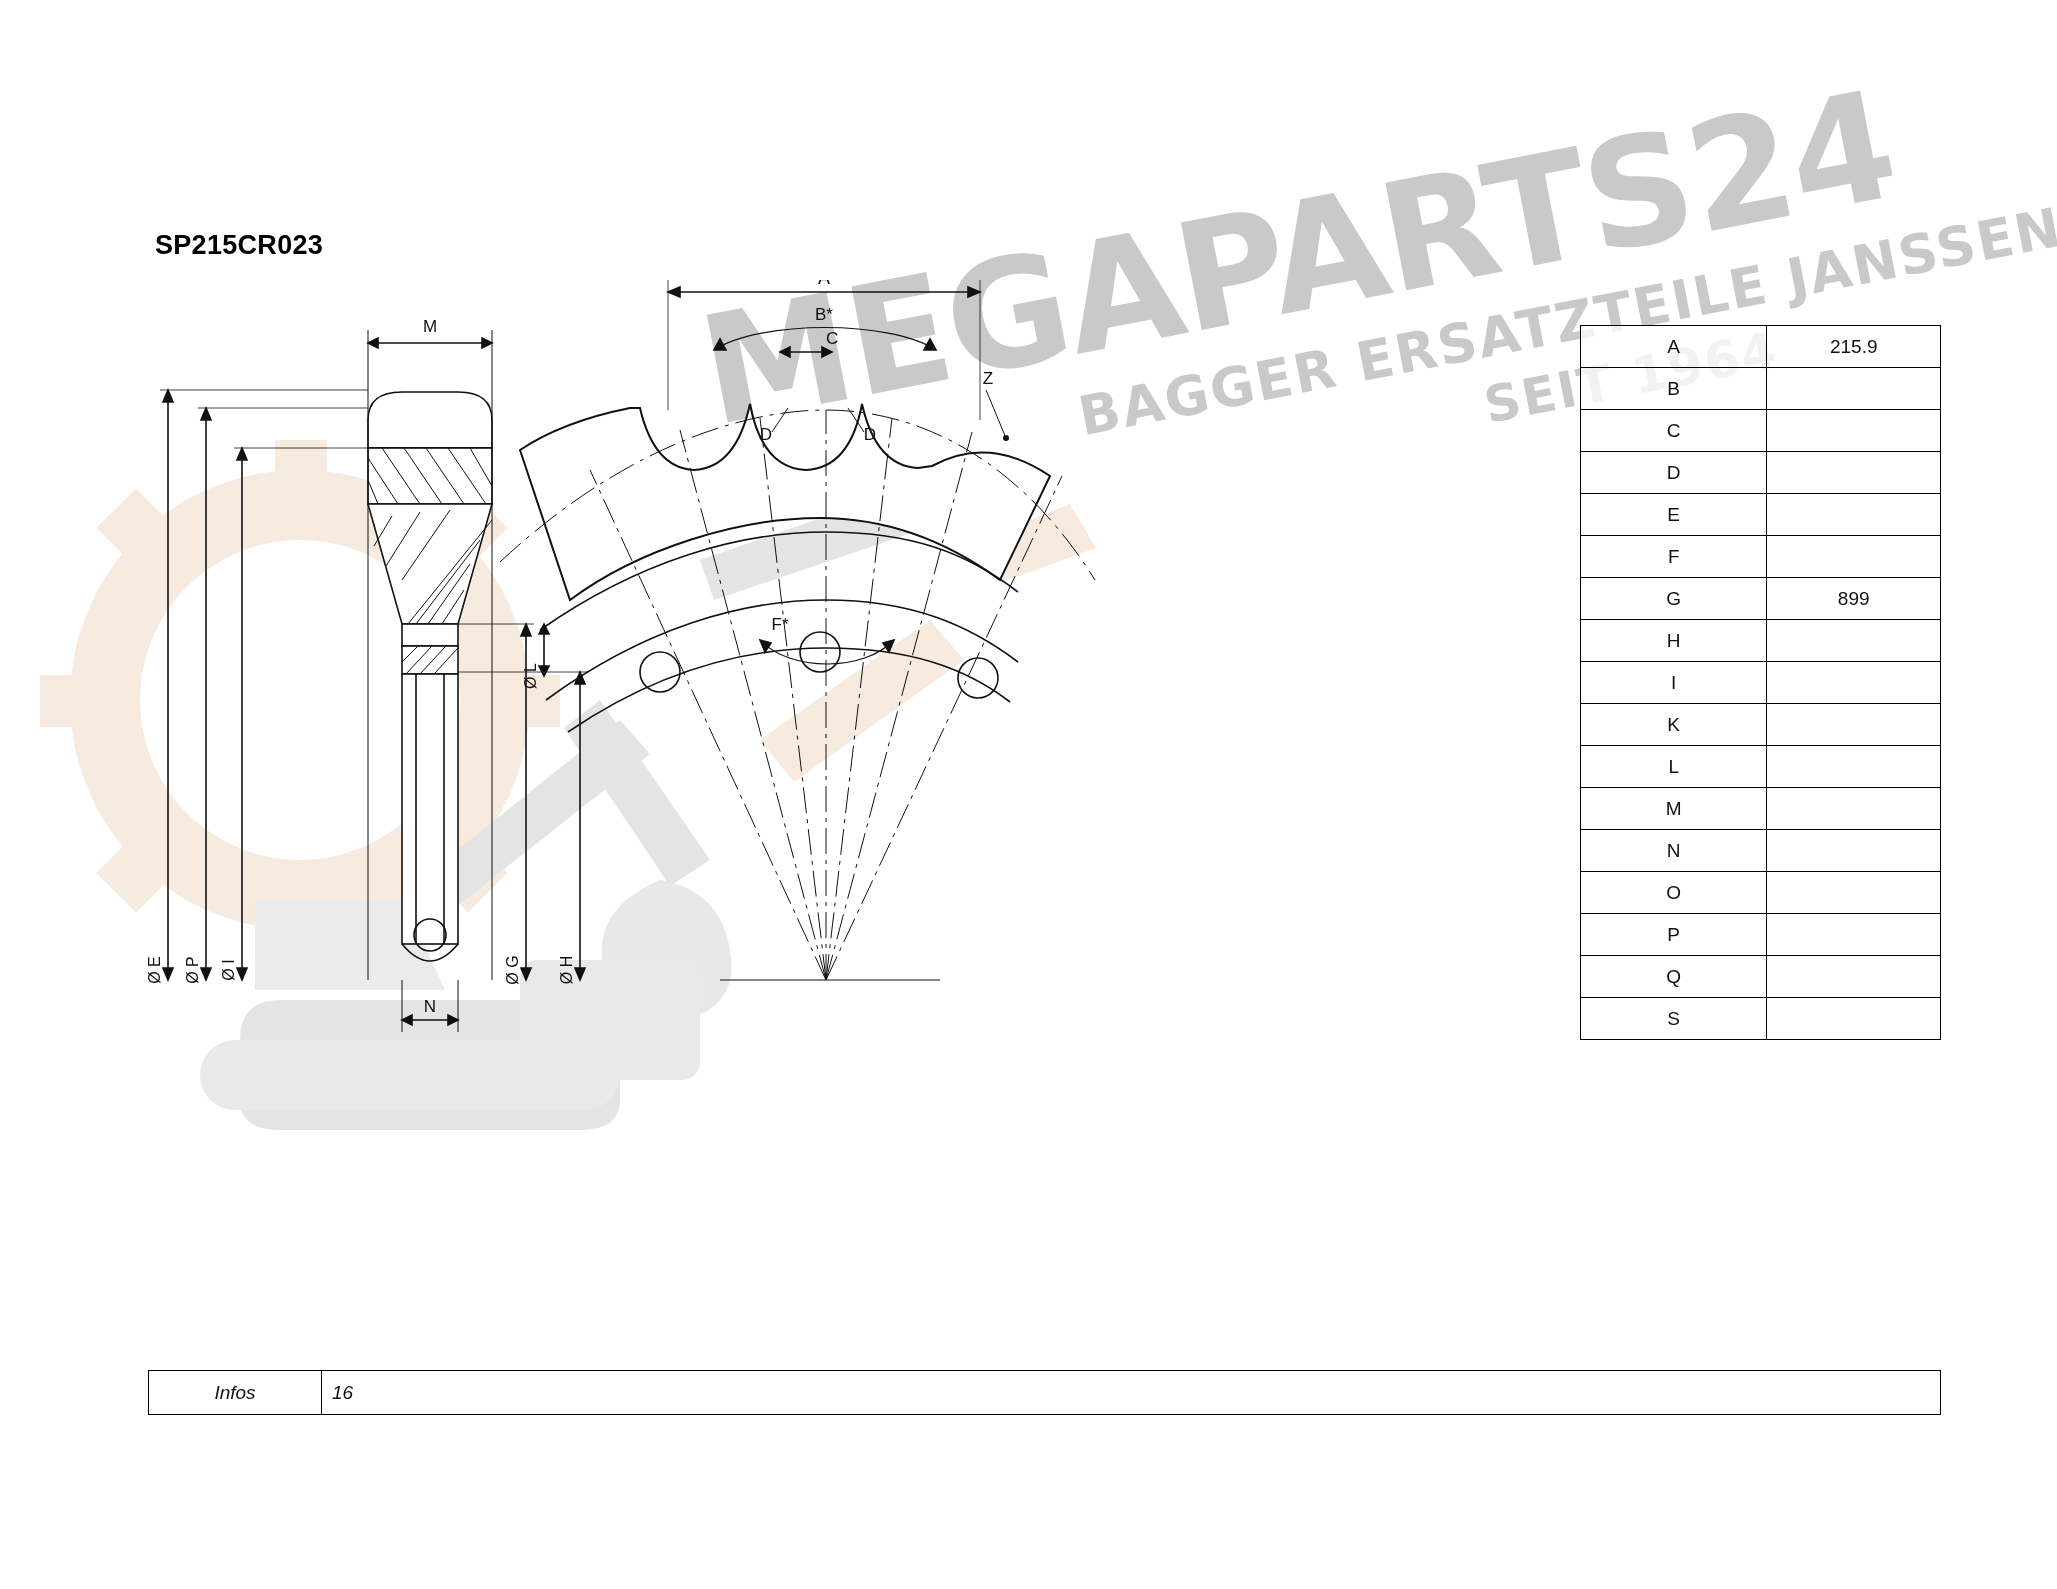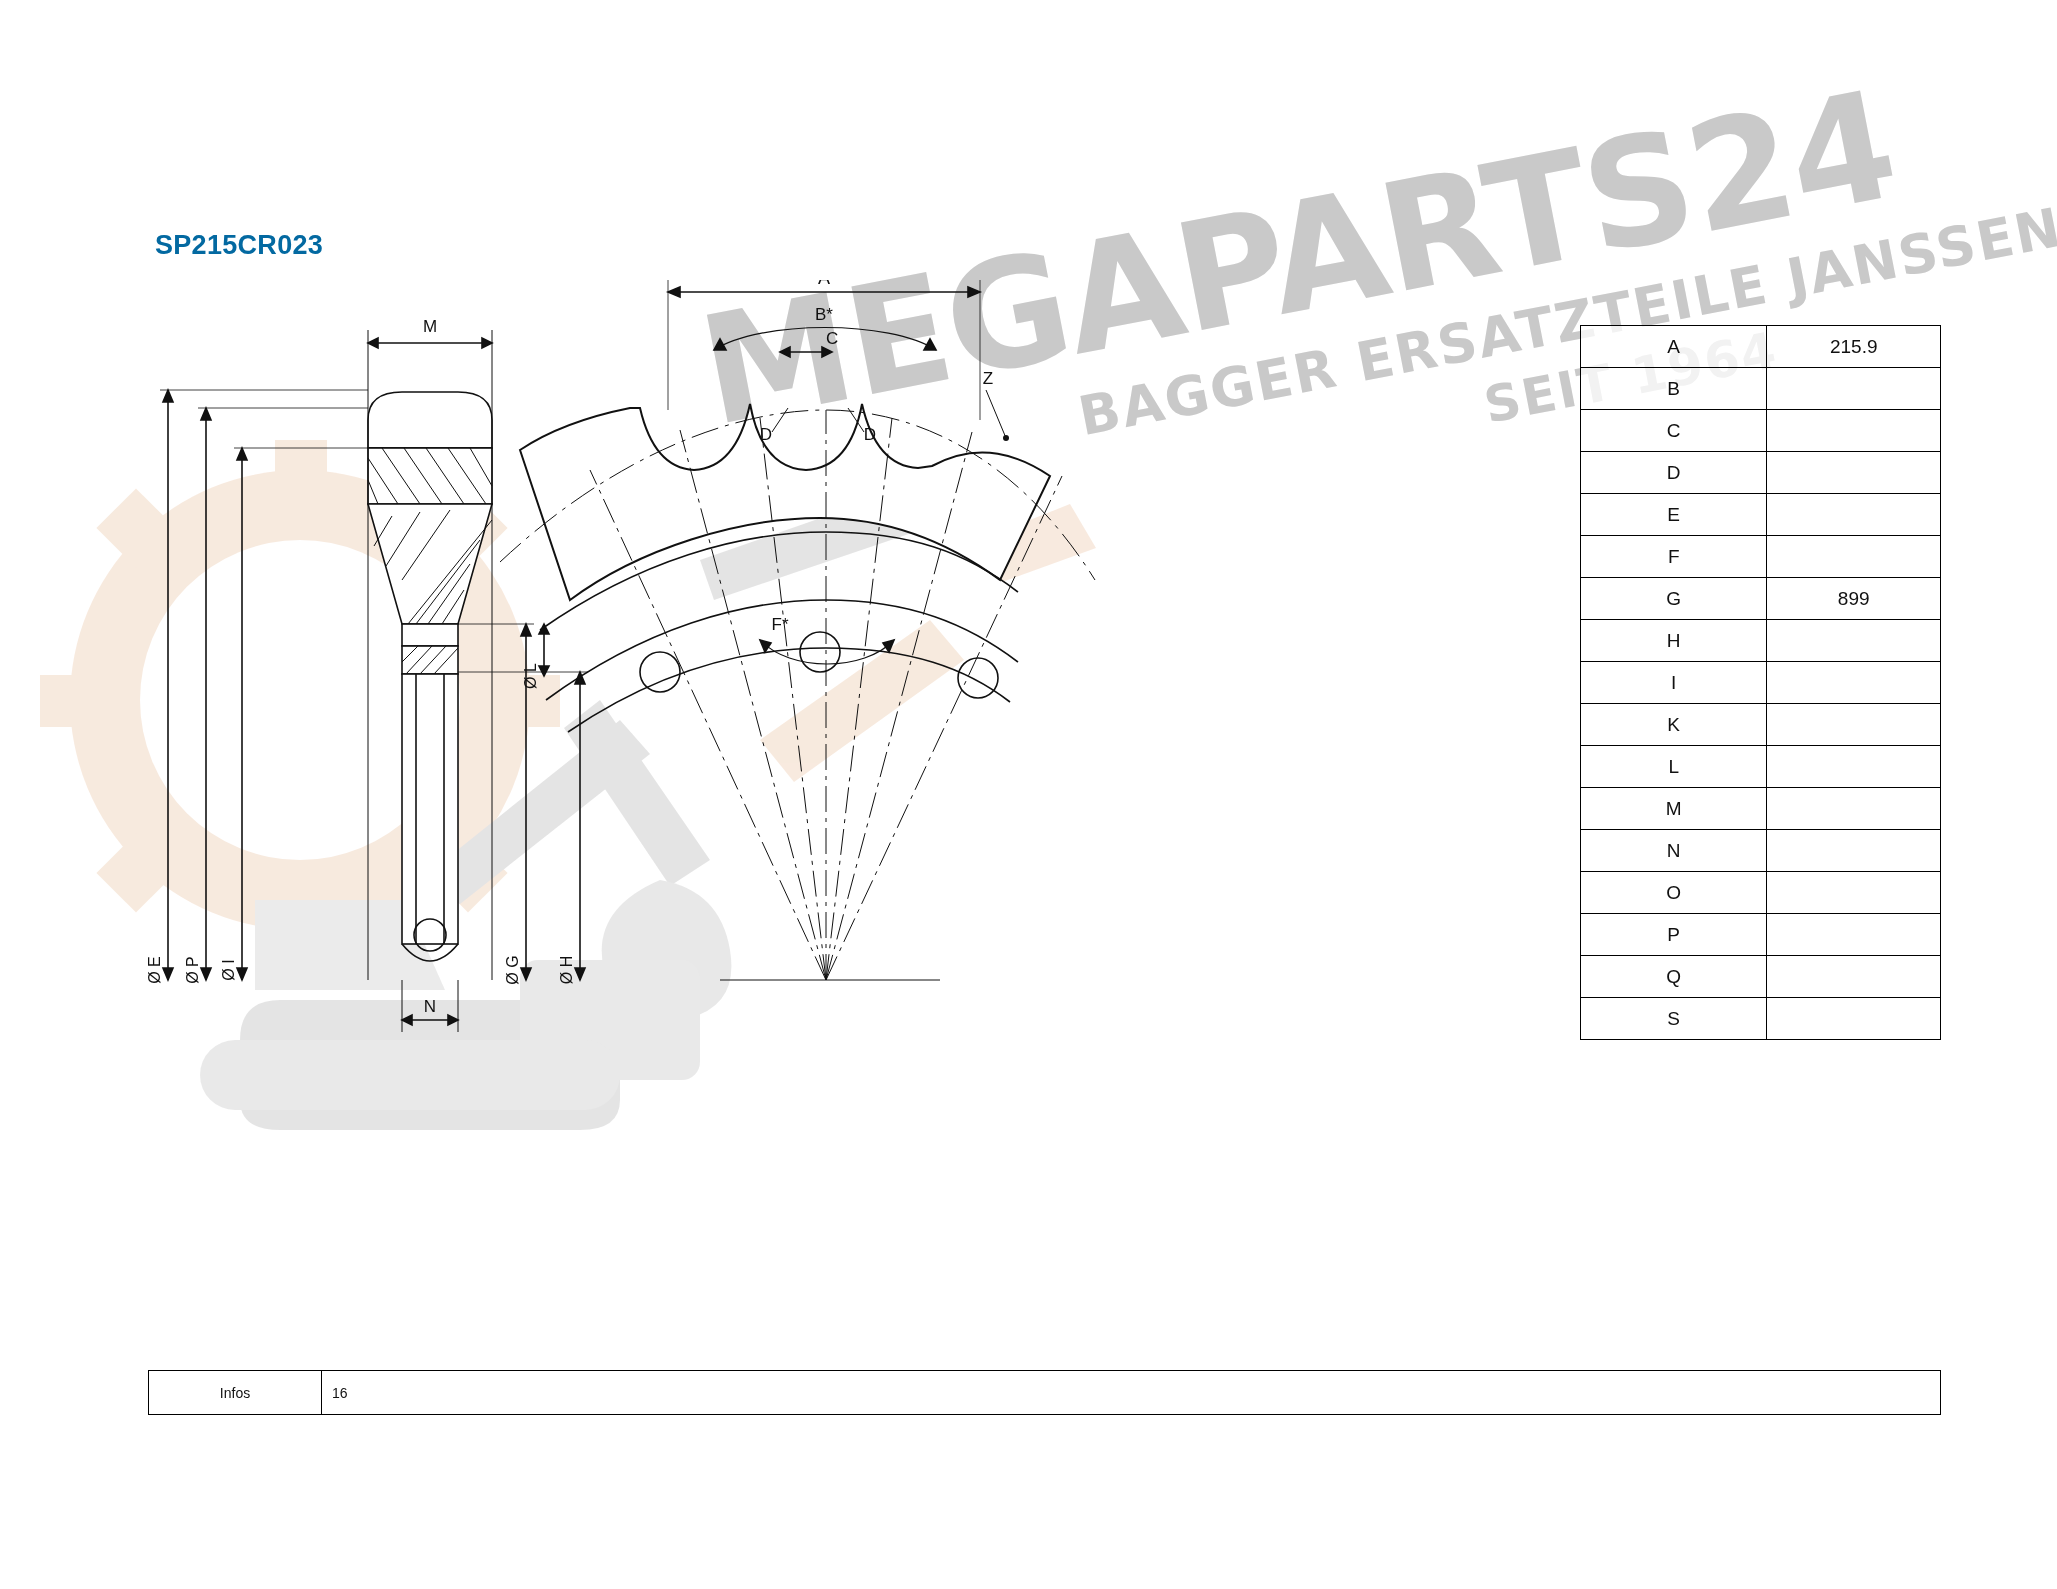--- a/index.html
+++ b/index.html
@@ -23,21 +23,21 @@
   }
 
   
   #part-title {
     position: absolute;
     left: 155px;
     top: 230px;
     font-size: 27px;
     font-weight: bold;
     letter-spacing: 0.3px;
-    color: #0369a1;
+    color: #000000;
   }
 
   
   #watermark {
     position: absolute;
     left: 0; top: 0;
     width: 2057px;
     height: 1589px;
     pointer-events: none;
     z-index: 1;
@@ -118,23 +118,24 @@
     position: absolute;
     left: 148px;
     top: 1370px;
     width: 1793px;
     border-collapse: collapse;
     z-index: 4;
   }
   #infos-table td {
     border: 1px solid #000;
     height: 43px;
-    font-size: 14px;
+    font-size: 19px;
     color: #111;
     padding: 0 10px;
+    font-style: italic;
   }
   #infos-table td.infos-label {
     width: 172px;
     text-align: center;
     padding: 0;
   }
   #infos-table td.infos-value {
     text-align: left;
   }
 </style>

